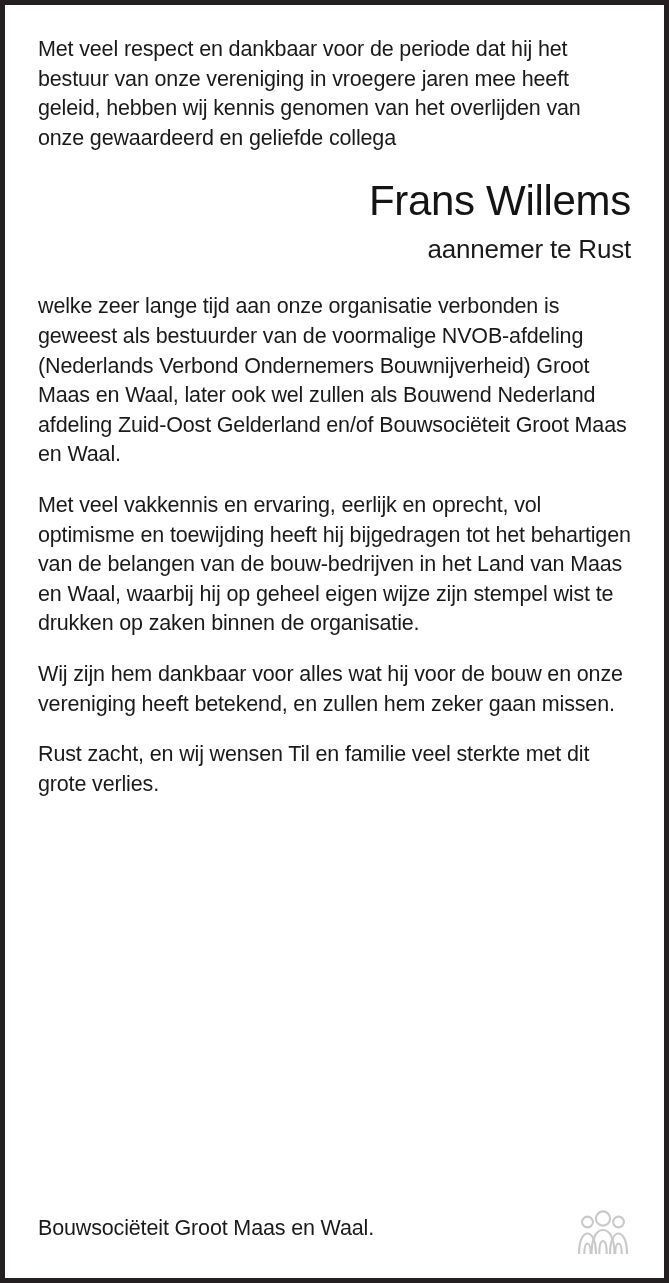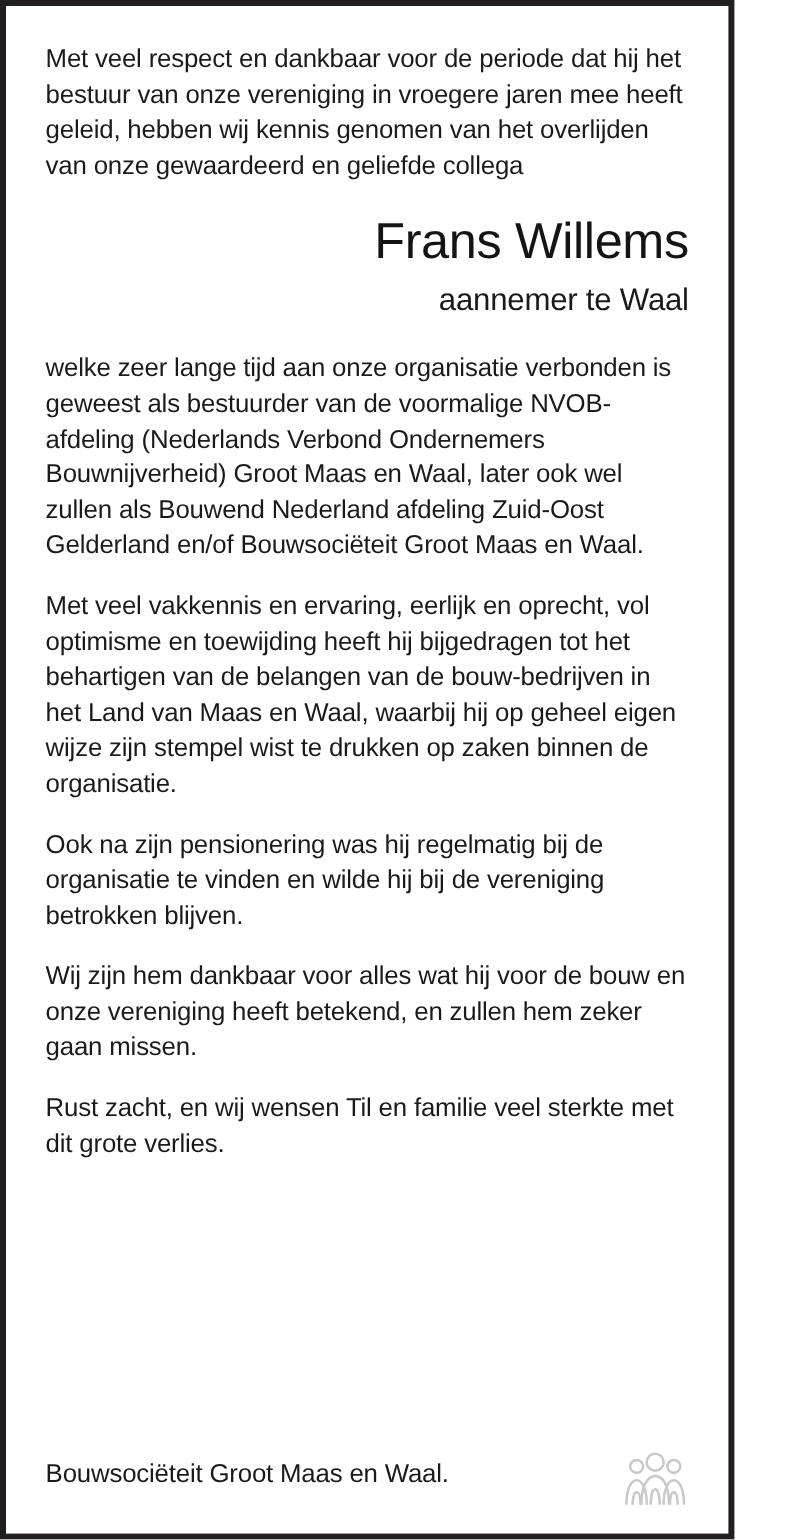--- a/index.html
+++ b/index.html
@@ -8,21 +8,21 @@
     background: #ffffff;
   }
   body {
     width: 669px;
     height: 1283px;
     font-family: "DejaVu Sans", sans-serif;
   }
   .card {
     position: relative;
     box-sizing: border-box;
-    width: 612px;
+    width: 669px;
     height: 1283px;
     background: #ffffff;
     border: 5px solid #231f20;
     overflow: hidden;
   }
   .inner {
     position: relative;
     box-sizing: border-box;
     width: 100%;
     height: 100%;
@@ -103,29 +103,28 @@
 
 <div class="card">
   <div class="inner">
 
     <div class="body-text">
       <p class="para tight">Met veel respect en dankbaar voor de periode dat hij het bestuur van onze vereniging in vroegere jaren mee heeft geleid, hebben wij kennis genomen van het overlijden van onze gewaardeerd en geliefde collega</p>
     </div>
 
     <div class="name-block">
       <div class="deceased-name">Frans Willems</div>
-      <div class="deceased-role">aannemer te Waal</div>
+      <div class="deceased-role">aannemer te Rust</div>
     </div>
 
     <div class="spacer-after-name"></div>
 
     <div class="body-text">
       <p class="para">welke zeer lange tijd aan onze organisatie verbonden is geweest als bestuurder van de voormalige NVOB-afdeling (Nederlands Verbond Ondernemers Bouwnijverheid) Groot Maas en Waal, later ook wel zullen als Bouwend Nederland afdeling Zuid-Oost Gelderland en/of Bouwsociëteit Groot Maas en Waal.</p>
       <p class="para">Met veel vakkennis en ervaring, eerlijk en oprecht, vol optimisme en toewijding heeft hij bijgedragen tot het behartigen van de belangen van de bouw-bedrijven in het Land van Maas en Waal, waarbij hij op geheel eigen wijze zijn stempel wist te drukken op zaken binnen de organisatie.</p>
-      <p class="para">Ook na zijn pensionering was hij regelmatig bij de organisatie te vinden en wilde hij bij de vereniging betrokken blijven.</p>
       <p class="para">Wij zijn hem dankbaar voor alles wat hij voor de bouw en onze vereniging heeft betekend, en zullen hem zeker gaan missen.</p>
       <p class="para tight">Rust zacht, en wij wensen Til en familie veel sterkte met dit grote verlies.</p>
     </div>
 
     <div class="signature-wrap">
       <div class="signature">Bouwsociëteit Groot Maas en Waal.</div>
       <div class="logo">
         <svg viewBox="0 0 56 46" xmlns="http://www.w3.org/2000/svg" fill="none" stroke="#c9c9c9" stroke-width="2.1">
           <circle cx="12.5" cy="12" r="5.4"></circle>
           <circle cx="43.5" cy="12" r="5.4"></circle>

